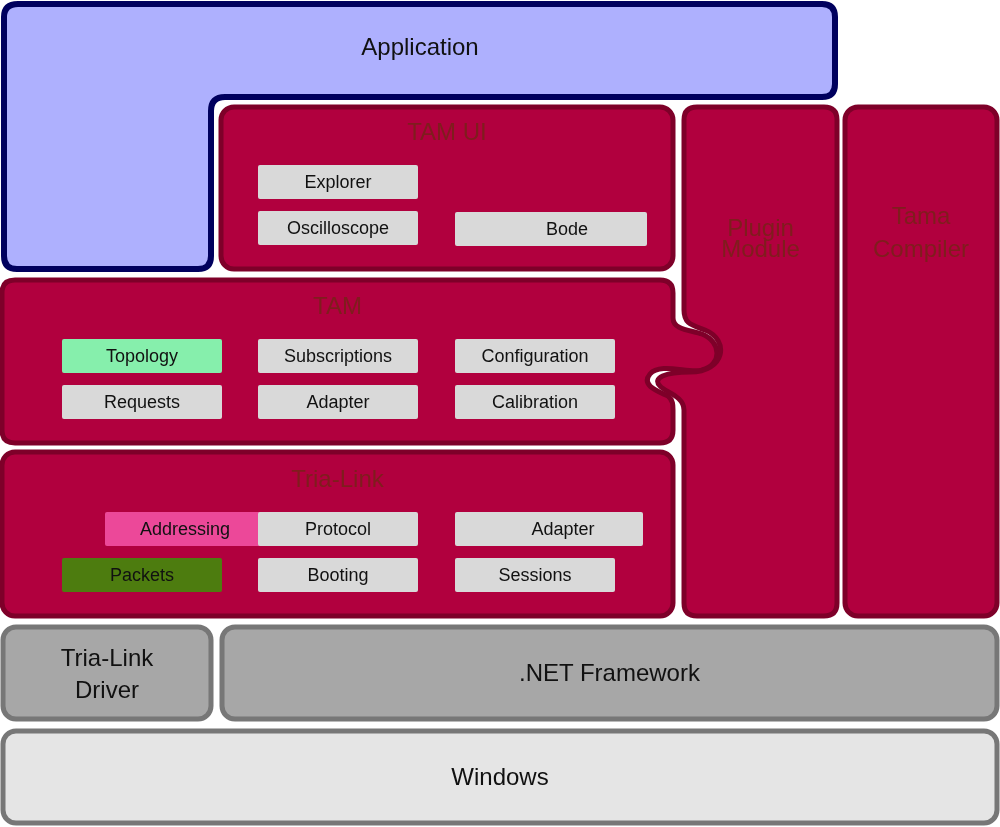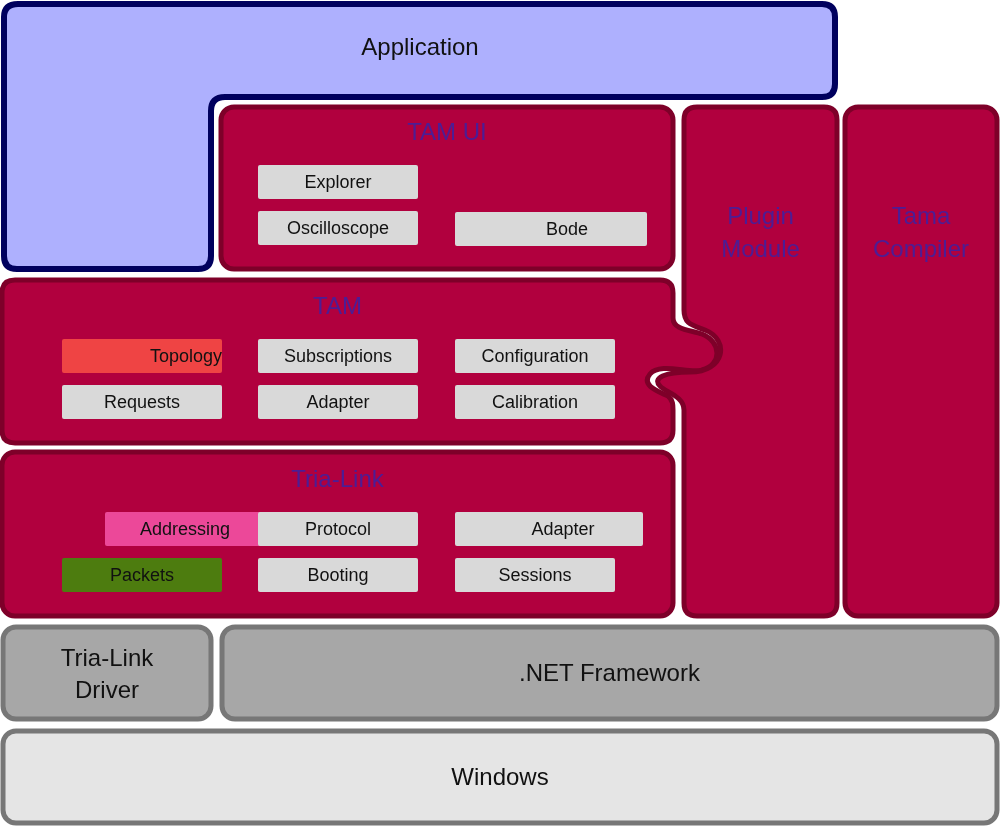--- a/index.html
+++ b/index.html
@@ -1,20 +1,20 @@
 <!DOCTYPE html>
 <html><head>
 <meta charset="utf-8">
 <style>
   html, body { margin: 0; padding: 0; background: #ffffff; }
   body { width: 1000px; height: 827px; position: relative; overflow: hidden;
          font-family: "Liberation Sans", "DejaVu Sans", sans-serif; }
   svg.bg { position: absolute; left: 0; top: 0; }
   .lbl { position: absolute; text-align: center; line-height: 32px; }
-  .title-w { color: #4c1d95; font-size: 24px; }
+  .title-w { color: #7f1d1d; font-size: 24px; }
   .title-k { color: #111111; font-size: 24px; }
   .pill { position: absolute; width: 160px; height: 34px; border-radius: 2px;
           background: #d9d9d9; color: #111; font-size: 18px; line-height: 34px;
           text-align: center; }
 </style>
 </head>
 <body>
 
 <svg class="bg" width="1000" height="827" viewBox="0 0 1000 827">
 
@@ -35,35 +35,35 @@
   <rect class="fw" x="222" y="627" width="775" height="92" rx="13" fill="#a7a7a7" stroke="#777777" stroke-width="5"></rect>
 
   <rect class="os" x="3" y="731" width="994" height="92" rx="13" fill="#e5e5e5" stroke="#777777" stroke-width="5"></rect>
 </svg>
 
 <div class="lbl title-k" style="left:220px;top:31px;width:400px;">Application</div>
 <div class="lbl title-w" style="left:221px;top:116px;width:452px;">TAM UI</div>
 <div class="lbl title-w" style="left:2px;top:290px;width:671px;">TAM</div>
 <div class="lbl title-w" style="left:2px;top:463px;width:671px;">Tria-Link</div>
 
-<div class="lbl title-w" style="left:684px;top:200px;width:153px;text-align:center;">Plugin</div>
+<div class="lbl title-w" style="left:684px;top:212px;width:153px;text-align:center;">Plugin</div>
 <div class="lbl title-w" style="left:684px;top:233px;width:153px;">Module</div>
 <div class="lbl title-w" style="left:845px;top:200px;width:152px;">Tama</div>
 <div class="lbl title-w" style="left:845px;top:233px;width:152px;">Compiler</div>
 
 <div class="lbl title-k" style="left:3px;top:642px;width:208px;">Tria-Link</div>
 <div class="lbl title-k" style="left:3px;top:674px;width:208px;">Driver</div>
 <div class="lbl title-k" style="left:222px;top:657px;width:775px;">.NET Framework</div>
 <div class="lbl title-k" style="left:3px;top:761px;width:994px;">Windows</div>
 
 <div class="pill" style="left: 258px; top: 165px; background: rgb(217, 217, 217);">Explorer</div>
 <div class="pill" style="left: 258px; top: 211px; background: rgb(217, 217, 217);">Oscilloscope</div>
 <div class="pill" style="left: 455px; top: 212px; background: rgb(217, 217, 217); padding-left: 32px;">Bode</div>
 
-<div class="pill" style="left: 62px; top: 339px; background: #ef4444; text-align: right;">Topology</div>
+<div class="pill" style="left: 62px; top: 339px; background: #86efac;">Topology</div>
 <div class="pill" style="left: 258px; top: 339px; background: rgb(217, 217, 217);">Subscriptions</div>
 <div class="pill" style="left: 455px; top: 339px; background: rgb(217, 217, 217);">Configuration</div>
 <div class="pill" style="left: 62px; top: 385px; background: rgb(217, 217, 217);">Requests</div>
 <div class="pill" style="left: 258px; top: 385px; background: rgb(217, 217, 217);">Adapter</div>
 <div class="pill" style="left: 455px; top: 385px; background: rgb(217, 217, 217);">Calibration</div>
 
 <div class="pill" style="left: 62px; top: 512px; background: #ec4899; margin-left: 43px;">Addressing</div>
 <div class="pill" style="left: 258px; top: 512px; background: rgb(217, 217, 217);">Protocol</div>
 <div class="pill" style="left: 455px; top: 512px; background: rgb(217, 217, 217); padding-left: 28px;">Adapter</div>
 <div class="pill" style="left: 62px; top: 558px; background: #4d7c0f;">Packets</div>

